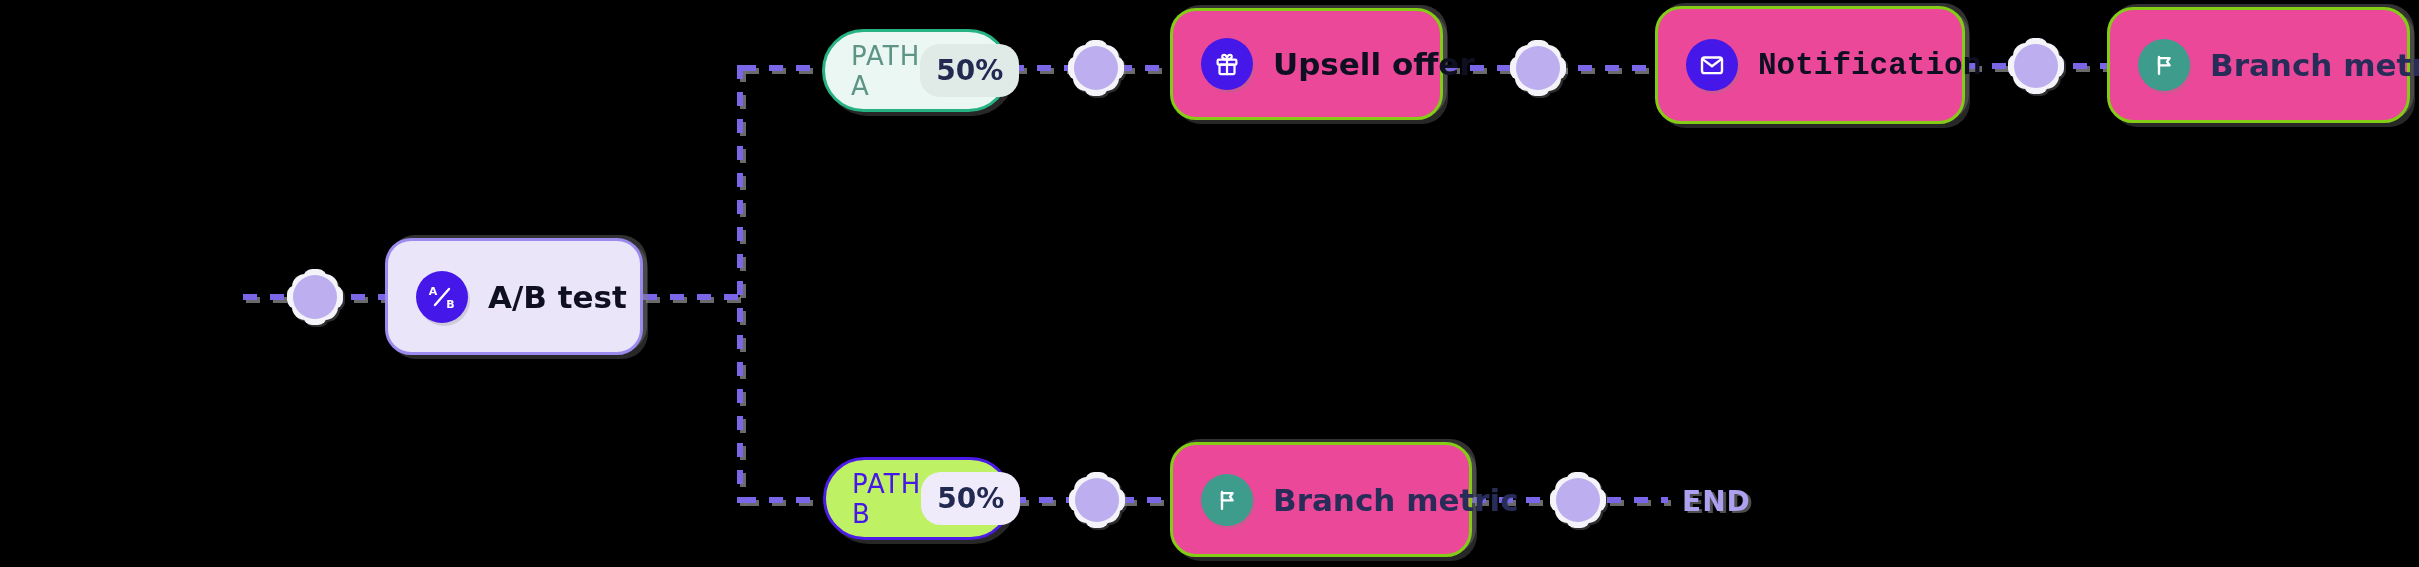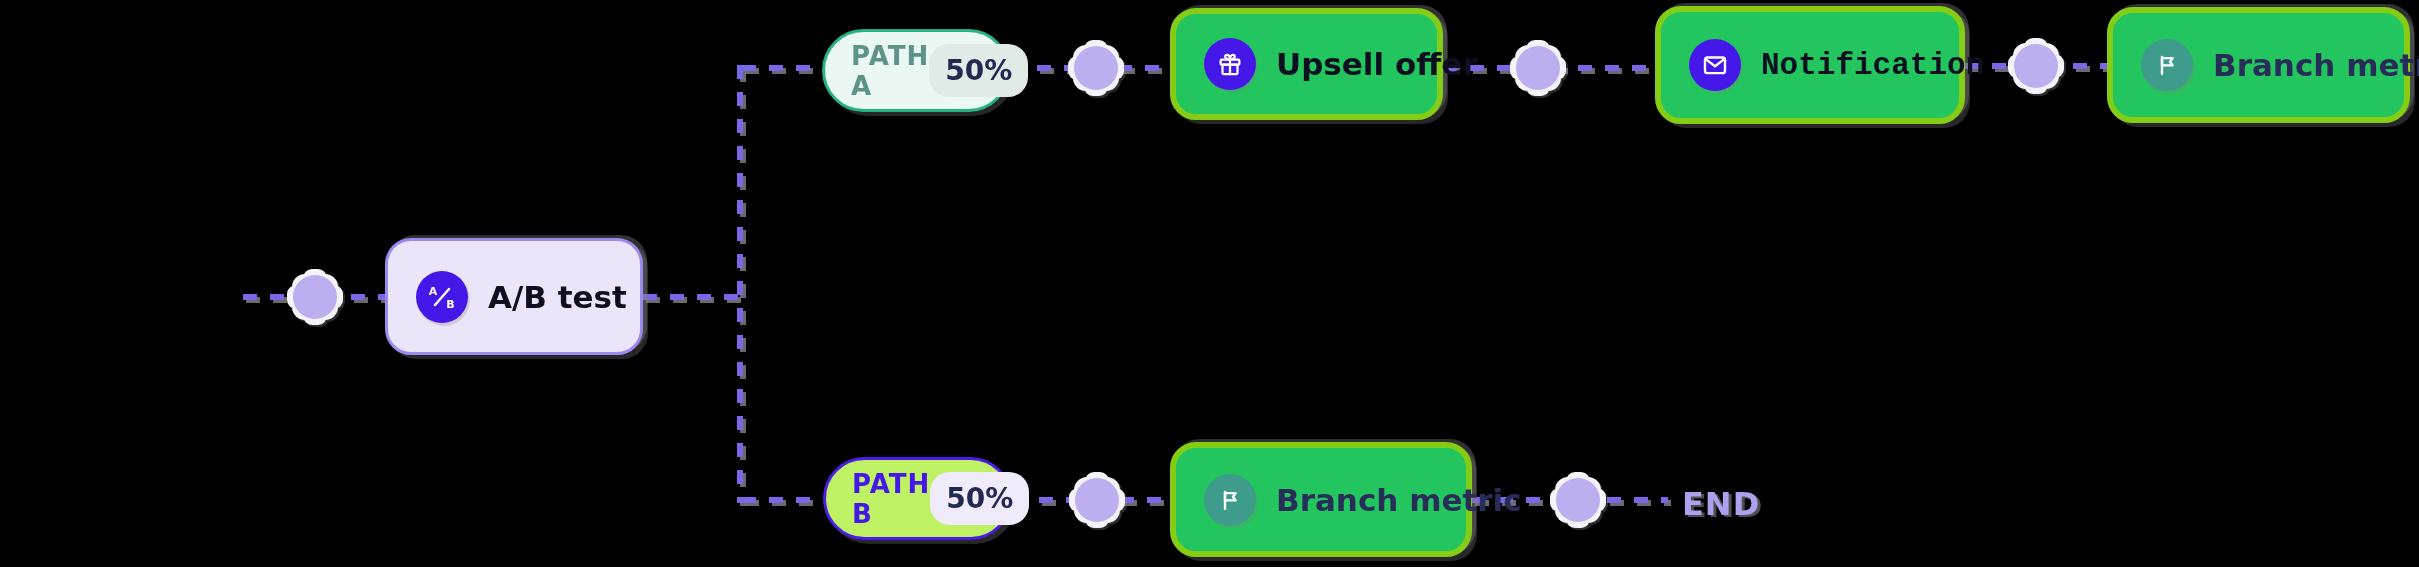--- a/index.html
+++ b/index.html
@@ -7,21 +7,21 @@
     position:relative;width:2419px;height:567px;background:#000000;
     font-family:"DejaVu Sans","Liberation Sans",sans-serif;overflow:hidden;
   }
   
   .line{position:absolute;filter:drop-shadow(3px 3px 0 rgba(125,125,125,0.85));}
   .line.h{height:6px;background:repeating-linear-gradient(90deg,#7a67e7 0 14px,transparent 14px 27px);}
   .line.v{width:6px;background:repeating-linear-gradient(180deg,#7a67e7 0 14px,transparent 14px 27px);}
   
   .node{
     position:absolute;display:flex;align-items:center;gap:20px;
-    background:#22c55e;border:6px solid #84cc16;border-radius:26px;
+    background:#ec4899;border:3px solid #84cc16;border-radius:26px;
     padding:0 24px 0 28px;box-sizing:border-box;
     box-shadow:4px -3px 0 rgba(128,128,128,0.38),5px 4px 0 rgba(128,128,128,0.30);
   }
   .node .label{font-size:31px;font-weight:700;color:#0e1022;white-space:nowrap;}
   .node.navy-text .label{color:#272d58;}
   .node.ab{background:#ebe5fa;border:3px solid #9c8bef;}
   .icon-circle{
     width:52px;height:52px;border-radius:50%;flex:0 0 auto;
     display:flex;align-items:center;justify-content:center;
     box-shadow:2px 3px 0 rgba(128,128,128,0.25);
@@ -30,37 +30,37 @@
   .icon-circle.purple{background:#4517e9;}
   .icon-circle svg{display:block;}
   
   .badge{
     position:absolute;display:flex;align-items:center;justify-content:space-between;
     border-radius:42px;box-sizing:border-box;padding:0 10px 0 26px;
     box-shadow:4px 4px 0 rgba(128,128,128,0.30);
   }
   .badge.path-a{background:#eaf7f2;border:3px solid #26b285;}
   .badge.path-b{background:#bef264;border:3px solid #4c1be8;}
-  .badge .path-label{font-size:26px;font-weight:700;letter-spacing:1px;}
+  .badge .path-label{font-size:26px;font-weight:400;letter-spacing:1px;}
   .badge.path-a .path-label{color:#5e9486;}
   .badge.path-b .path-label{color:#4517e9;}
   .badge .chip{
     border-radius:20px;padding:10px 16px;font-size:28px;font-weight:700;color:#232a52;
   }
   .badge.path-a .chip{background:#e0ebe7;}
   .badge.path-b .chip{background:#efebfb;}
   
   .connector{position:absolute;width:56px;height:56px;filter:drop-shadow(2px 2px 0 rgba(128,128,128,0.35));}
   .connector .pv{position:absolute;left:16px;top:0;width:24px;height:56px;background:#f4f3f9;border-radius:9px;}
   .connector .ph{position:absolute;left:0;top:16px;width:56px;height:24px;background:#f4f3f9;border-radius:9px;}
   .connector .pc{position:absolute;left:5px;top:5px;width:46px;height:46px;background:#f4f3f9;border-radius:13px;}
   .connector .dot{position:absolute;left:6px;top:6px;width:44px;height:44px;border-radius:50%;background:#bcaeef;}
   
   .end-label{
-    position:absolute;font-size:32px;font-weight:700;color:#aca0ef;letter-spacing:1px;
+    position:absolute;font-size:28px;font-weight:700;color:#aca0ef;letter-spacing:1px;
     text-shadow:3px 2px 0 rgba(130,130,130,0.6);
   }
 </style>
 </head>
 <body>
 
 <div class="canvas">
 
   <div class="line h" style="left:243px;top:294px;width:142px;"></div>
   <div class="line h" style="left:643px;top:294px;width:99px;"></div>

